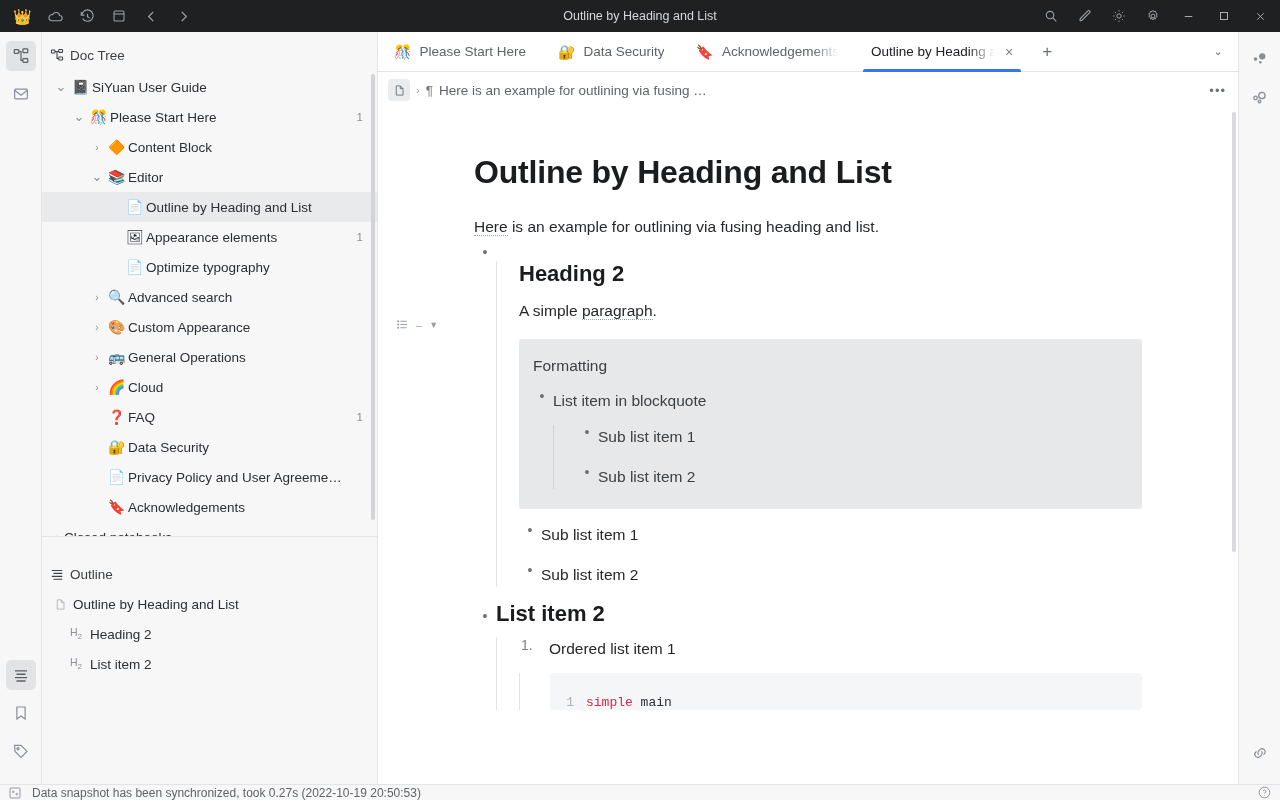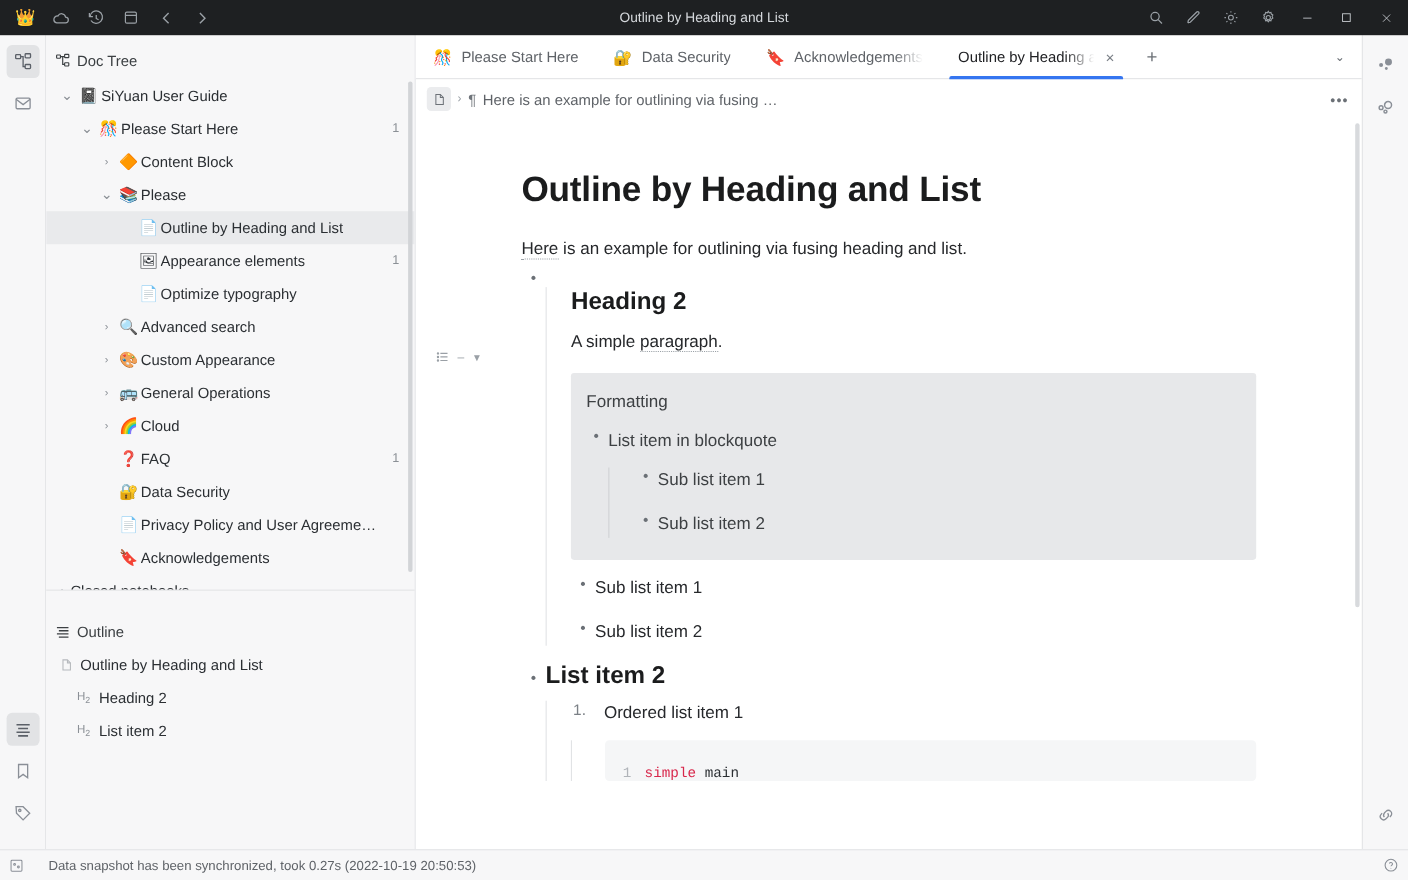--- a/index.html
+++ b/index.html
@@ -178,23 +178,23 @@
   .rrail {
     width: 42px; flex: none; background: #f7f7f8;
     border-left: 1px solid #e3e4e6;
     display: flex; flex-direction: column; align-items: center; padding-top: 12px;
   }
   .rrail .rail-btn { color: #8a8f97; }
   .rrail-bottom { margin-top: auto; padding-bottom: 8px; }
 
   
   .statusbar {
-    height: 28px; flex: none; display: flex; align-items: center;
+    height: 16px; flex: none; display: flex; align-items: center;
     background: #f7f7f8; border-top: 1px solid #e3e4e6;
-    font-size: 12px; color: #5f6368; padding: 0 8px; gap: 22px;
+    font-size: 12px; color: #5f6368; padding: 0 8px; gap: 10px;
   }
   .sb-icon { color: #8a8f97; display: flex; align-items: center; }
   .sb-right { margin-left: auto; color: #8a8f97; display: flex; align-items: center; }
   svg { display: block; }
 </style>
 </head>
 <body>
 
 <div class="app">
 
@@ -342,21 +342,21 @@
               <span class="t-count">1</span>
             </div>
             <div class="tree-row" style="padding-left: 46px;">
               <span class="arrow">›</span>
               <span class="t-emoji">🔶</span>
               <span class="t-label">Content Block</span>
             </div>
             <div class="tree-row" style="padding-left: 46px;">
               <span class="arrow" style="font-size: 13px; line-height: 6px;">⌄</span>
               <span class="t-emoji">📚</span>
-              <span class="t-label">Please</span>
+              <span class="t-label">Editor</span>
             </div>
             <div class="tree-row selected" style="padding-left: 64px;">
               <span class="arrow hidden">›</span>
               <span class="t-emoji">📄</span>
               <span class="t-label">Outline by Heading and List</span>
             </div>
             <div class="tree-row" style="padding-left: 64px;">
               <span class="arrow hidden">›</span>
               <span class="t-emoji">🖼</span>
               <span class="t-label">Appearance elements</span>

